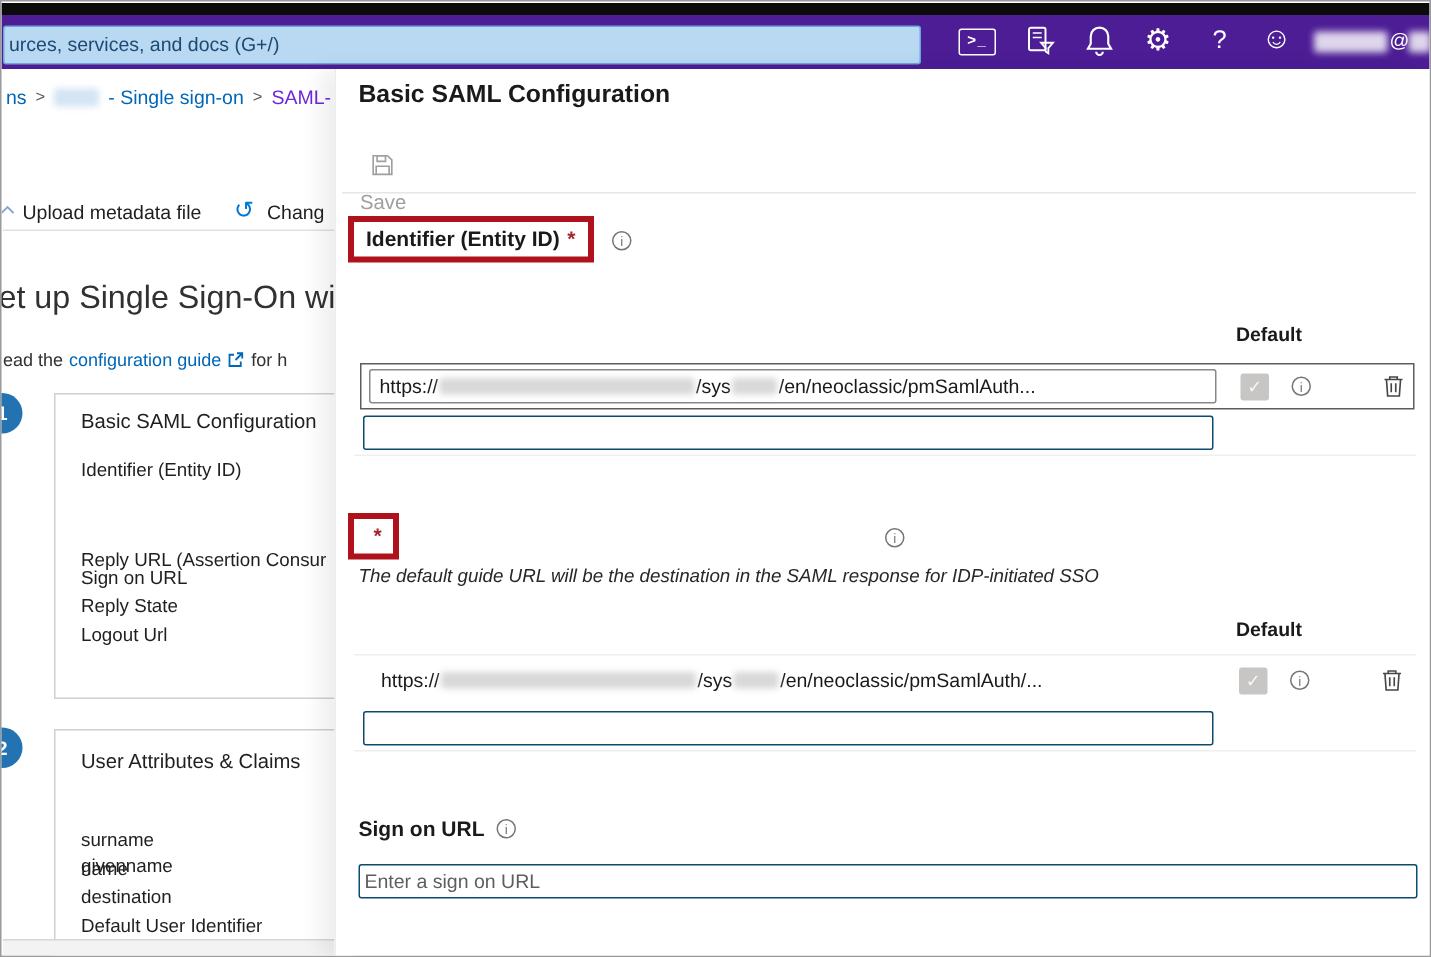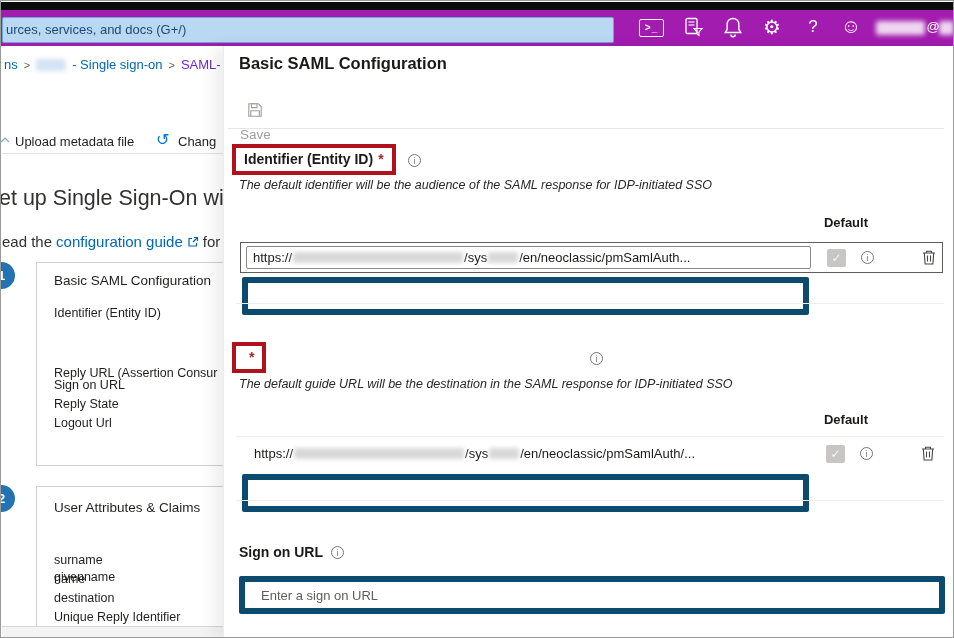--- a/index.html
+++ b/index.html
@@ -3,21 +3,21 @@
 <meta charset="utf-8">
 <style>
   html,body{margin:0;padding:0;background:#fff;}
   *{box-sizing:border-box;}
   .frame{position:relative;width:954px;height:638px;border:1px solid #9a9a9a;overflow:hidden;
          font-family:"Liberation Sans","DejaVu Sans",sans-serif;background:#fff;color:#201f1e;}
   .abs{position:absolute;}
 
   
   .black-strip{left:0;top:1px;width:100%;height:8px;background:#0b0b0b;}
-  .topbar{left:0;top:9px;width:100%;height:36px;background:#a21caf;}
+  .topbar{left:0;top:9px;width:100%;height:36px;background:#4c1d95;}
   .searchbox{left:1px;top:7px;width:612px;height:26px;background:#b9d8f1;border:1px solid #6da5d8;
              border-radius:2px;font-size:13px;color:#1c4a74;line-height:24px;padding-left:3px;
              white-space:nowrap;overflow:hidden;}
   .tb-icon{position:absolute;color:#fff;text-align:center;}
   .cloudshell{left:638px;top:9px;width:25px;height:18px;border:1.4px solid #fff;border-radius:2px;
               font-size:10px;line-height:15px;font-weight:bold;letter-spacing:1px;}
   .gear{left:759px;top:6px;font-size:20px;line-height:22px;width:24px;}
   .help{left:802px;top:7px;font-size:17px;line-height:20px;width:20px;}
   .smiley{left:838px;top:5px;font-size:20px;line-height:22px;width:24px;}
   .at{left:925px;top:8px;font-size:13px;line-height:18px;width:14px;}
@@ -26,21 +26,21 @@
   
   .breadcrumb{left:3px;top:56px;display:flex;align-items:center;gap:6px;font-size:13px;}
   .bc-link{color:#0067b8;}
   .bc-sep{color:#605e5c;font-size:11px;}
   .bc-cur{color:#6d28d9;}
   .bc-blur{width:30px;height:12px;background:#d4e4f4;filter:blur(2px);border-radius:2px;}
 
   .toolbar-label{font-size:13px;color:#201f1e;}
   .tb-divider{left:1px;top:152px;width:221px;height:1px;background:#e1e1e1;}
   .heading{left:-2px;top:185px;font-size:21.5px;color:#323130;white-space:nowrap;}
-  .guide-row{left:1px;top:232px;font-size:15px;color:#323130;display:flex;align-items:center;gap:4px;white-space:nowrap;}
+  .guide-row{left:1px;top:232px;font-size:12px;color:#323130;display:flex;align-items:center;gap:4px;white-space:nowrap;}
   .guide-link{color:#0067b8;}
 
   .card{background:#fff;border:1px solid #d2d0ce;}
   .card-title{position:absolute;left:17px;font-size:13.5px;color:#201f1e;white-space:nowrap;}
   .card-item{position:absolute;left:17px;font-size:12.5px;color:#201f1e;white-space:nowrap;}
   .step-circle{width:27px;height:27px;border-radius:50%;color:#fff;font-size:13px;font-weight:bold;
                text-align:center;line-height:27px;z-index:2;}
   .bottom-strip{left:1px;top:625px;width:221px;height:12px;background:#f3f3f3;border-top:1px solid #d6d6d6;z-index:3;}
 
   
@@ -61,22 +61,22 @@
 
   .url-row-box{width:703px;height:31px;border:1px solid #5f5d5b;background:#fff;}
   .url-row{width:703px;height:30px;}
   .text-input{border:1px solid #8a8886;border-radius:2px;background:#fff;height:23px;}
   .url-input{width:565px;display:flex;align-items:center;padding:0 6px;font-size:13px;color:#1b1a19;
              white-space:nowrap;overflow:hidden;}
   .url-text{display:flex;align-items:center;font-size:13px;color:#1b1a19;white-space:nowrap;}
   .blur-b{display:inline-block;height:11px;background:#d8d8d8;filter:blur(2px);border-radius:2px;margin:0 1px;}
   .checkbox-dis{width:19px;height:18px;background:#c8c6c4;border-radius:2px;color:rgba(255,255,255,.85);
                 font-size:12px;line-height:18px;text-align:center;}
-  input.plain{position:absolute;border:6px solid #0c4a6e;border-radius:2px;height:38px;font-size:13px;
-              font-family:"Liberation Sans",sans-serif;color:#1b1a19;padding:0 16px;outline:none;}
+  input.plain{position:absolute;border:1px solid #0c4a6e;border-radius:2px;height:23px;font-size:13px;
+              font-family:"Liberation Sans",sans-serif;color:#1b1a19;padding:0 3px;outline:none;}
   input.plain::placeholder{color:#605e5c;}
   .signon-row{display:flex;align-items:center;gap:8px;}
 </style>
 </head>
 <body>
 
 <div class="frame">
 
   <div class="abs black-strip"></div>
 
@@ -144,21 +144,21 @@
     <div class="card-item" style="top:153px;">Logout Url</div>
   </div>
 
   <div class="abs step-circle" style="left:-13px;top:484px;background:#2373b3;">2</div>
   <div class="abs card" style="left:35px;top:485px;width:200px;height:152px;">
     <div class="card-title" style="top:13px;">User Attributes &amp; Claims</div>
     <div class="card-item" style="top:47px;margin-top:36px;">givenname</div>
     <div class="card-item" style="top:66px;">surname</div>
     <div class="card-item" style="top:85px;">name</div>
     <div class="card-item" style="top:104px;">destination</div>
-    <div class="card-item" style="top:123px;">Unique Reply Identifier</div>
+    <div class="card-item" style="top:123px;">Default User Identifier</div>
   </div>
 
   <div class="abs bottom-strip"></div>
 
   <div class="abs panel">
 
     <div class="abs panel-title">Basic SAML Configuration</div>
 
     <div class="abs save-btn">
       <svg width="16" height="16" viewBox="0 0 16 16">
@@ -168,21 +168,20 @@
       </svg>
       <span>Save</span>
     </div>
     <div class="abs hdiv" style="left:4px;right:10px;top:82px;"></div>
 
     <div class="abs redbox" style="left:8px;top:98px;">
       <span class="sec-label">Identifier (Entity ID)</span>
       <span class="req">*</span>
     </div>
     <div class="abs info" style="left:184px;top:108px;">i</div>
-    <div class="abs italic-desc" style="left:15px;top:132px;">The default identifier will be the audience of the SAML response for IDP-initiated SSO</div>
     <div class="abs default-hdr" style="left:560px;top:169px;">Default</div>
 
     <div class="abs url-row-box" style="left:16px;top:196px;">
       <div class="abs text-input url-input" style="left:5px;top:3px;">
         <span>https://</span>
         <span class="blur-b" style="width:170px;"></span>
         <span>/sys</span>
         <span class="blur-b" style="width:30px;"></span>
         <span>/en/neoclassic/pmSamlAuth...</span>
       </div>

